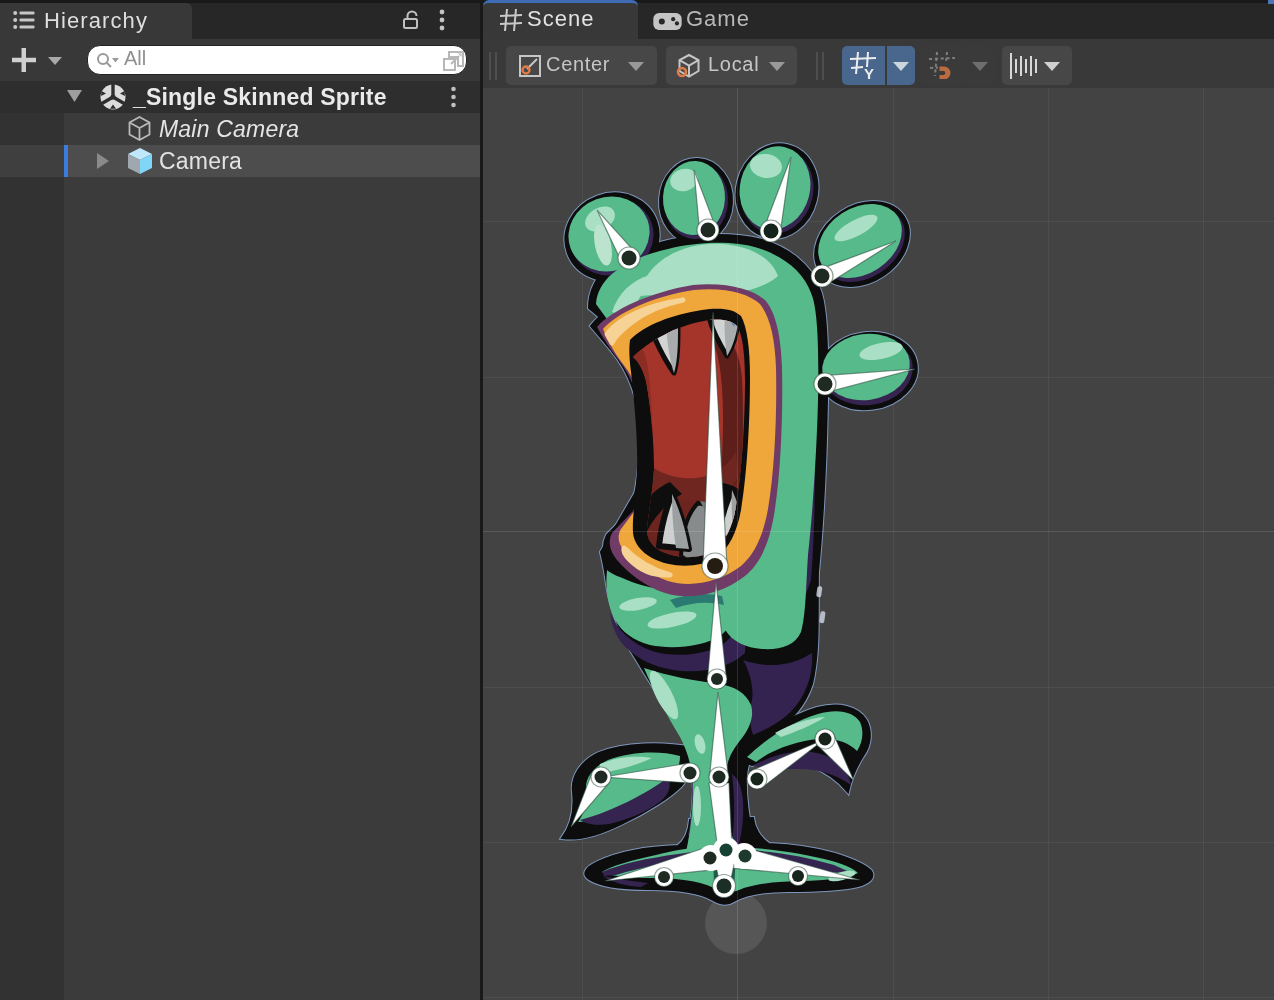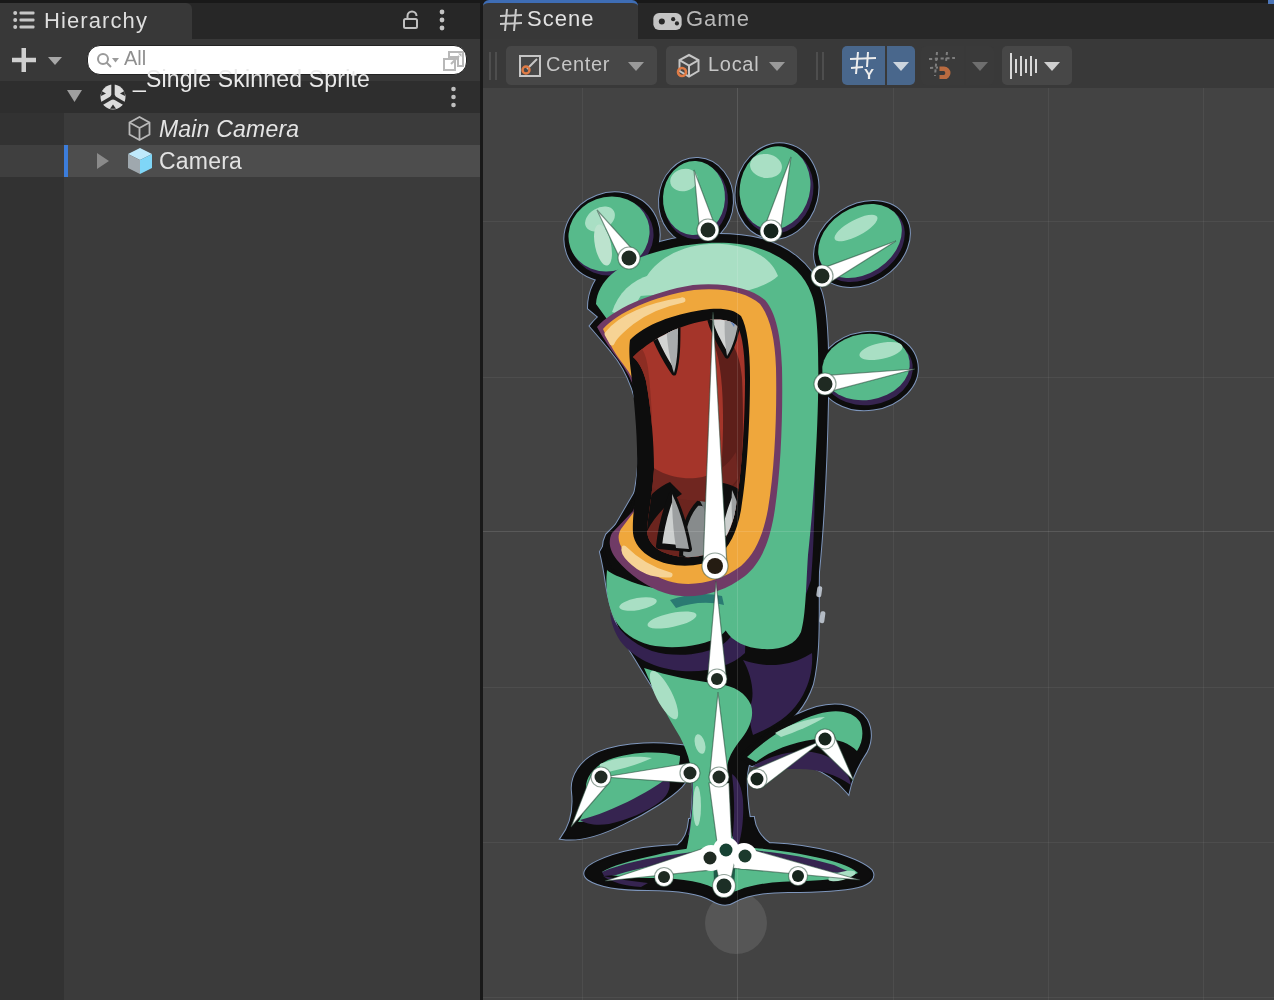--- a/index.html
+++ b/index.html
@@ -120,21 +120,21 @@
         <line x1="14" y1="14" x2="26" y2="21"></line>
         <line x1="14" y1="14" x2="2" y2="21"></line>
       </g>
       <g fill="#2E2E2E">
         <circle cx="14" cy="14" r="2.6"></circle>
         <path d="M2.5 8 L7 10.5 L2 13 Z"></path>
         <path d="M25.5 8 L21 10.5 L26 13 Z"></path>
         <path d="M11 25.7 L14 21.5 L17 25.7 Z"></path>
       </g>
     </svg>
-    <div class="rowtxt" style="left:133px;top:66px;font-weight:normal;color:#EAEAEA;">_Single Skinned Sprite</div>
+    <div class="rowtxt" style="left:133px;top:84px;font-weight:bold;color:#EAEAEA;">_Single Skinned Sprite</div>
     <svg class="abs" style="left:450px;top:86px" width="7" height="22" viewBox="0 0 7 22">
       <g fill="#C0C0C0">
           <circle cx="3.5" cy="3" r="2.3"></circle>
           <circle cx="3.5" cy="11" r="2.3"></circle>
           <circle cx="3.5" cy="19" r="2.3"></circle>
         </g>
     </svg>
 
     <svg class="abs" style="left:126px;top:115px" width="27" height="27" viewBox="0 0 27 27">
       <g stroke="#B9B9B9" stroke-width="1.8" fill="none">

